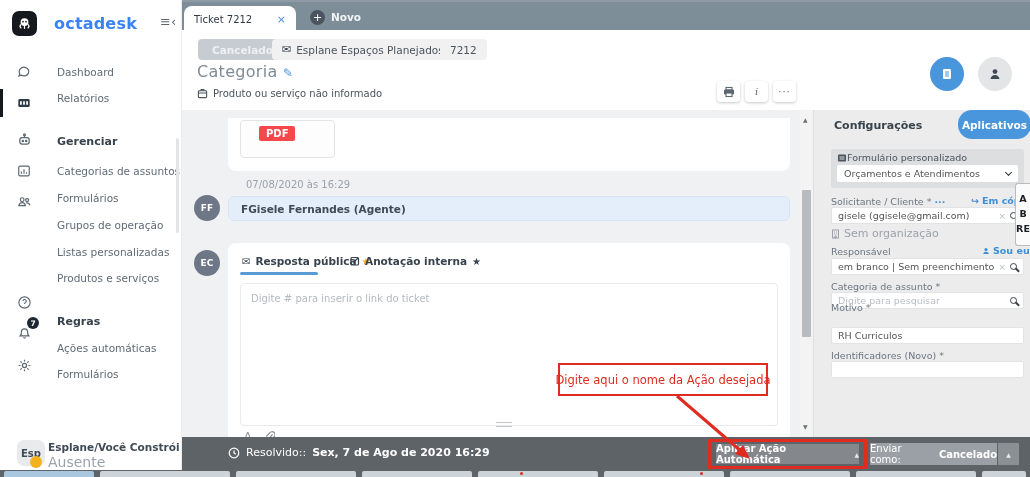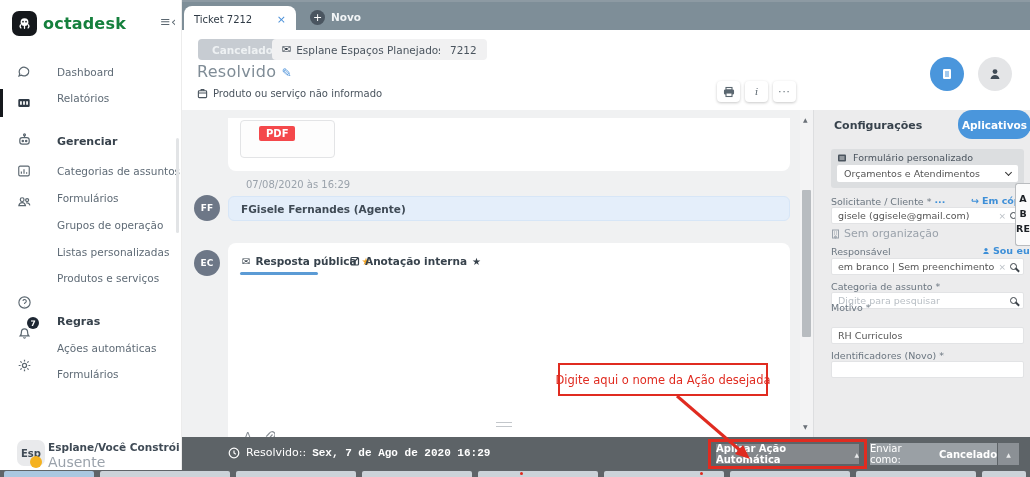--- a/index.html
+++ b/index.html
@@ -4,21 +4,21 @@
 <style>
   * { margin:0; padding:0; box-sizing:border-box; }
   html,body { background:#e8e8e8; }
   body { font-family:"DejaVu Sans","Liberation Sans",sans-serif; }
   #app { position:relative; width:1030px; height:477px; background:#f0f1f2; overflow:hidden; }
   .abs { position:absolute; }
 
   
   #sidebar { left:0; top:0; width:182px; height:470px; background:#fff; z-index:5; border-right:1px solid #ececec; }
   .logo-box { left:12px; top:11px; width:25px; height:25px; background:#15181c; border-radius:7px; display:flex; align-items:center; justify-content:center; }
-  .logo-text { left:43px; top:14px; font-size:16px; font-weight:bold; color:#15803d; letter-spacing:.2px; }
+  .logo-text { left:54px; top:14px; font-size:16px; font-weight:bold; color:#3b82f6; letter-spacing:.2px; }
   .collapse { left:160px; top:14px; font-size:13px; color:#5b6770; cursor:pointer; }
   .rail-ico { left:16px; width:16px; height:16px; color:#5b6770; display:flex; align-items:center; justify-content:center; }
   .nav-item { left:57px; font-size:10.5px; color:#5f6b76; white-space:nowrap; cursor:pointer; }
   .nav-head { left:57px; font-size:11px; font-weight:bold; color:#37424c; white-space:nowrap; }
   .active-bar { left:0; top:89px; width:3px; height:28px; background:#15181c; }
   .side-scroll { left:176px; top:138px; width:3px; height:95px; background:#e2e4e6; border-radius:2px; }
   .badge-7 { left:27px; top:317px; width:12px; height:12px; background:#1e2733; color:#fff; border-radius:50%; font-size:7.5px; font-weight:bold; display:flex; align-items:center; justify-content:center; }
   .user-av { left:17px; top:440px; width:28px; height:26px; background:#e9eaec; border-radius:7px; font-size:10px; font-weight:bold; color:#3f4a55; display:flex; align-items:center; justify-content:center; }
   .user-dot { left:30px; top:456px; width:12px; height:12px; border-radius:50%; background:#f5b21f; }
   .user-name { left:48px; top:441px; font-size:10.5px; font-weight:bold; color:#3f4a55; }
@@ -64,38 +64,38 @@
   
   #vscroll { left:800px; top:110px; width:13px; height:327px; background:#f3f3f4; }
   .sc-arrow { left:3px; font-size:6px; color:#6a7077; }
   .sc-thumb { left:2px; top:80px; width:9px; height:147px; background:#b8bcc0; border-radius:1px; }
 
   
   #rpanel { left:813px; top:110px; width:217px; height:327px; background:#ececed; border-left:1px solid #dddee0; }
   .rp-tab-label { left:20px; top:9px; font-size:11px; font-weight:bold; color:#37424c; }
   .rp-tab-apps { left:144px; top:0; width:73px; height:29px; background:#4a96dc; color:#fff; font-size:10.5px; font-weight:bold; display:flex; align-items:center; justify-content:center; cursor:pointer;border-radius:14px; }
   .form-box { left:17px; top:39px; width:193px; height:39px; background:#dcdee0; border-radius:3px; padding:3px 6px; }
-  .form-box .lab { font-size:9.5px; color:#4a545e; display:flex; align-items:center; gap:6px; }
+  .form-box .lab { font-size:9.5px; color:#4a545e; display:flex; align-items:center; gap:0; }
   .pselect { margin-top:2px; height:17px; background:#fff; border-radius:2px; display:flex; align-items:center; padding:0 7px; font-size:9.5px; color:#555; cursor:pointer; }
   .chev { width:5px; height:5px; border-right:1.6px solid #333; border-bottom:1.6px solid #333; transform:rotate(45deg); margin-left:auto; margin-top:-2px; }
   .flabel { left:17px; font-size:9.5px; color:#6b7680; white-space:nowrap; }
   .flink { font-size:9.5px; font-weight:bold; color:#3d8fd8; cursor:pointer; white-space:nowrap; display:flex; align-items:center; gap:3px; }
   .pinput { left:17px; width:193px; height:17px; background:#fff; border:1px solid #e2e3e5; border-radius:2px; display:flex; align-items:center; padding:0 6px; gap:4px; }
   .pinput input { border:none; outline:none; flex:1; font-size:9.5px; color:#555; font-family:inherit; background:transparent; min-width:0; }
   .pinput input::placeholder { color:#b9bfc5; }
   .ico-x { color:#b9bfc5; font-size:9px; cursor:pointer; }
   .mag { width:7px; height:7px; border:1.5px solid #3c434a; border-radius:50%; position:relative; flex:none; cursor:pointer; }
   .mag::after { content:''; position:absolute; width:5px; height:1.6px; background:#3c434a; transform:rotate(45deg); right:-4px; bottom:-2px; }
   .org-line { left:17px; font-size:11px; color:#9aa2ab; display:flex; align-items:center; gap:4px; }
   .abre { left:1015px; top:183px; width:15px; height:63px; background:#fbfbfb; border:1px solid #b9bcbf; border-right:none; border-radius:3px 0 0 3px; font-size:9.5px; font-weight:bold; color:#1d2126; display:flex; align-items:center; justify-content:center; text-align:center; word-break:break-all; line-height:1.55; z-index:8; cursor:pointer; }
 
   
   #footer { left:182px; top:437px; width:848px; height:33px; background:#5d6367; z-index:6; }
   .resolved { left:46px; top:9px; display:flex; align-items:center; gap:6px; color:#fff; font-size:11px; }
-  .resolved b { font-weight:bold;font-family:Liberation Mono, monospace; }
+  .resolved b { font-weight:bold; }
   .red-outline { left:526px; top:2px; width:159px; height:30px; border:3px solid #e02b20; z-index:3; }
   .btn-apply { left:534px; top:7px; width:143px; height:20px; background:#84888c; color:#fff; font-size:10px; font-weight:bold; display:flex; align-items:center; justify-content:center; gap:10px; cursor:pointer; }
   .btn-send { left:688px; top:6px; width:127px; height:22px; background:#9aa0a5; color:#fff; font-size:10px; display:flex; align-items:center; justify-content:center; gap:4px; cursor:pointer; }
   .btn-send-caret { left:816px; top:6px; width:21px; height:22px; background:#8b9095; color:#eef0f1; display:flex; align-items:center; justify-content:center; cursor:pointer; }
   .caret-up { font-size:6px; color:#e8eaeb; }
 
   
   .ann-box { left:558px; top:363px; width:210px; height:33px; background:#fff; border:2px solid #e02b20; color:#e02b20; font-size:11.5px; display:flex; align-items:center; justify-content:center; z-index:9; white-space:nowrap; }
   #ann-arrow { left:0; top:0; width:1030px; height:477px; pointer-events:none; z-index:9; }
 
@@ -214,21 +214,21 @@
   <div id="header" class="abs">
     <div class="abs badge-cancel">Cancelado</div>
     <div class="abs chip" style="left:90px">
       <span style="font-size:11px;color:#2f3a45">✉</span>
       <span>Esplane Espaços Planejados</span>
     </div>
     <div class="abs chip" style="left:258px">
       <span>7212</span>
     </div>
     <div class="abs ticket-title">
-      <span>Resolvido</span>
+      <span>Categoria</span>
       <span class="pencil">✎</span>
     </div>
     <div class="abs product-line">
       <svg class="ic" width="11" height="11" viewBox="0 0 12 12" fill="none" stroke="#4a545e" stroke-width="1.2">
           <rect x="1.5" y="3" width="9" height="7.5" rx="1"></rect>
           <path d="M1.5 5.5h9M4.5 3V1.8h3V3"></path>
         </svg>
       <span>Produto ou serviço não informado</span>
     </div>
     <div class="abs hbtn" style="left:535px">
@@ -280,20 +280,21 @@
       </div>
       <div class="abs ctab" style="left:122px;top:12px">
         <svg class="ic" width="10" height="10" viewBox="0 0 10 10" fill="none" stroke="#37424c" stroke-width="1.2">
             <rect x="1" y="1.5" width="7.5" height="7.5" rx="1"></rect>
             <path d="M3.5 6.5 8 2"></path>
           </svg>
         <span>Anotação interna</span>
         <span class="star-drk">★</span>
       </div>
       <div class="abs ctab-underline"></div>
+      <textarea class="abs editor" placeholder="Digite # para inserir o link do ticket" style=""></textarea>
       <div class="abs grip"></div>
       <div class="abs fmt-a">A</div>
       <svg class="ic abs" style="left:36px;top:188px" width="11" height="12" viewBox="0 0 11 12" fill="none" stroke="#8a9096" stroke-width="1.2">
           <path d="M8.5 3.5 4.8 7.6a1.5 1.5 0 1 0 2.2 2L10 6a3 3 0 1 0-4.4-4L2.2 5.6"></path>
         </svg>
     </div>
   </div>
 
   <div id="vscroll" class="abs">
     <div class="abs sc-arrow" style="top:6px">▲</div>

